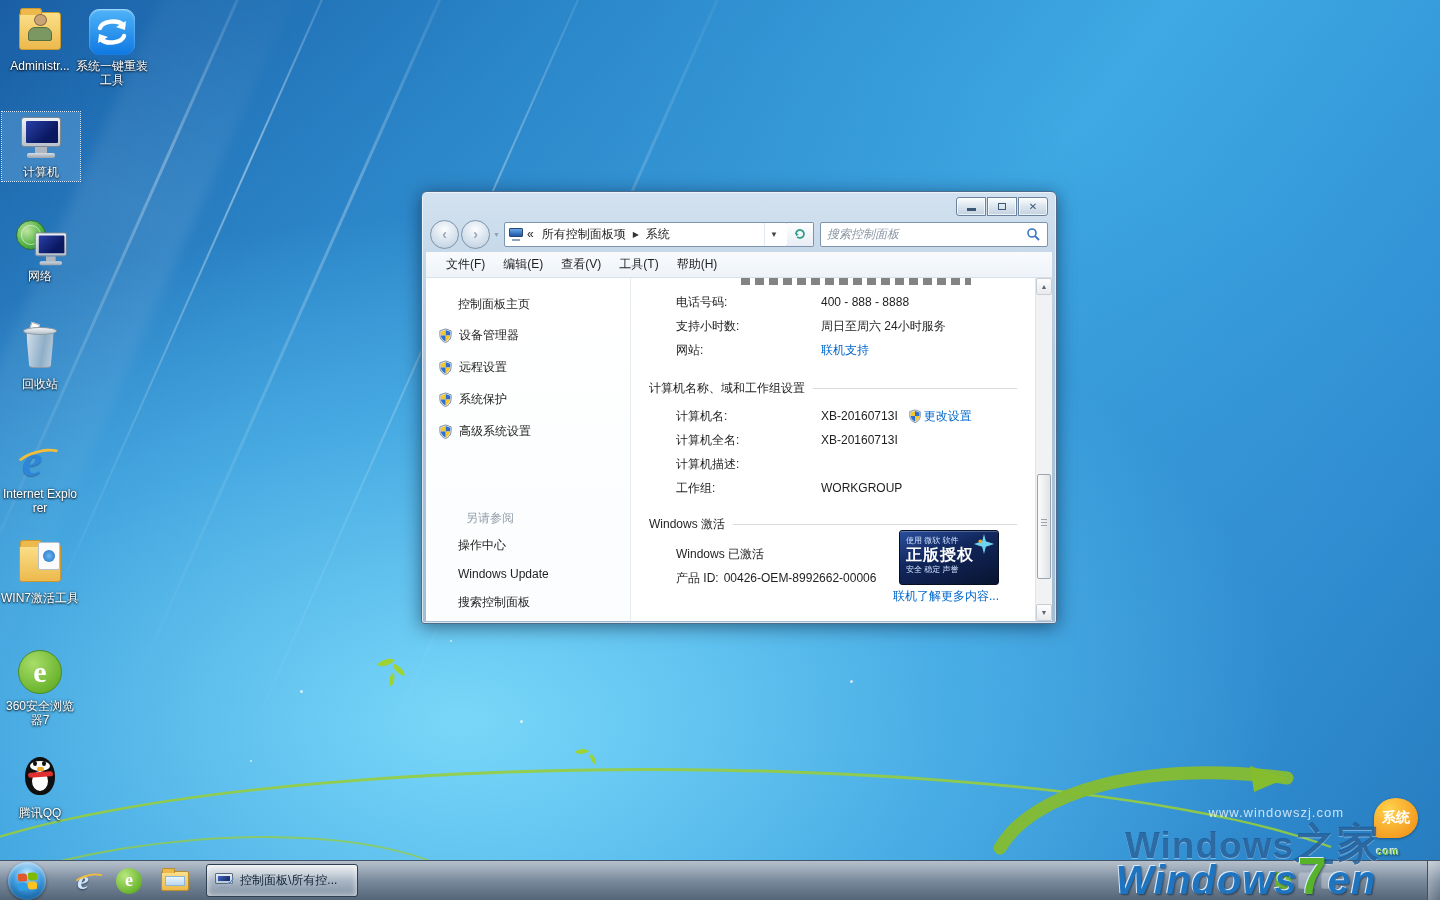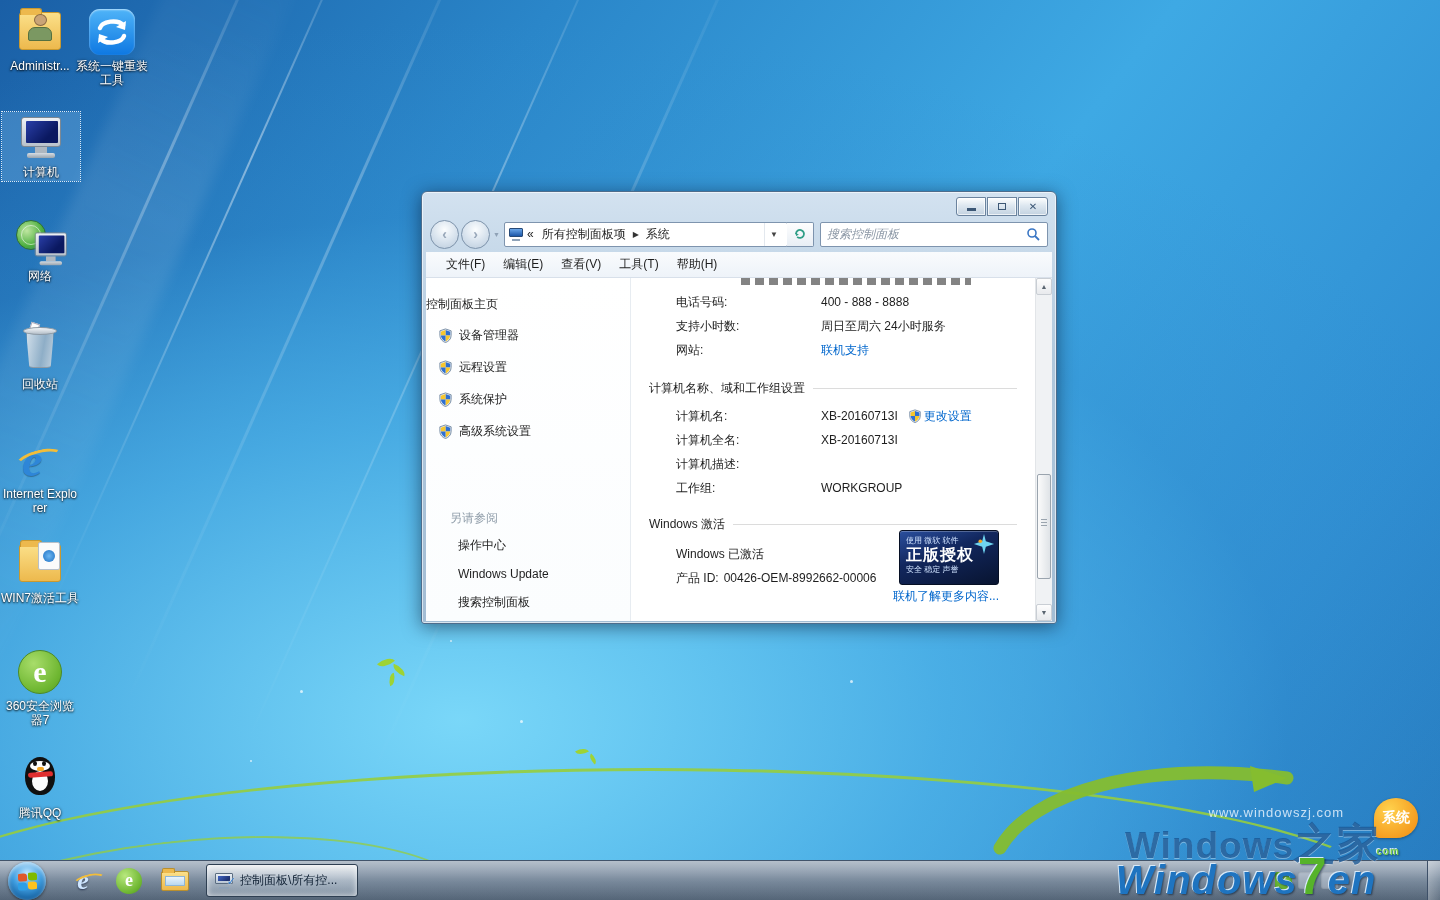--- a/index.html
+++ b/index.html
@@ -137,26 +137,26 @@
   .mini-mon .s { position:absolute; inset:0 0 4px 0; background:linear-gradient(#6aa6e8,#1c56a8); border:1px solid #274a77; border-radius:1px; }
   .mini-mon .b { position:absolute; bottom:0; left:3px; right:3px; height:2px; background:#8fa3b8; }
 
   .menubar { margin:0 4px; background:linear-gradient(#f9fbfd,#eef3f9); border-bottom:1px solid #d8e0ea; height:26px; display:flex; align-items:center; padding-left:20px; }
   .menubar .mi { margin-right:18px; cursor:pointer; color:#1e1e1e; }
 
   .winbody { margin:0 4px 4px 4px; height:343px; background:#fff; display:flex; position:relative; }
 
   
   .sidebar { width:205px; background:linear-gradient(180deg,#ffffff,#fbfdfe); border-right:1px solid #e7ecf1; padding-top:18px; position:relative; }
-  .sb-home { cursor:pointer; }
+  .sb-home { padding-left:32px; cursor:pointer; }
   .sb-task { display:flex; align-items:center; padding-left:12px; margin-top:12px; height:20px; cursor:pointer; }
   .sb-task:first-of-type { margin-top:22px; }
   .sb-task .t { margin-left:6px; }
   .sb-seealso { position:absolute; left:0; right:0; top:232px; }
-  .sb-seealso .hdr { padding-left:24px; color:#93a0ac; margin-bottom:10px; }
+  .sb-seealso .hdr { padding-left:40px; color:#93a0ac; margin-bottom:10px; }
   .sb-seealso .lnk { padding-left:32px; margin-bottom:13px; cursor:pointer; }
 
   .shield { width:15px; height:15px; flex:none; }
 
   
   .content { flex:1; position:relative; padding:0 18px 0 18px; overflow:hidden; }
   .clipline { height:7px; margin:0 0 0 92px; width:230px; overflow:hidden;
     background:repeating-linear-gradient(90deg,#5a5a5a 0 9px, transparent 9px 14px);
     opacity:.75; }
   .crow { display:flex; height:24px; align-items:center; padding-left:27px; }

